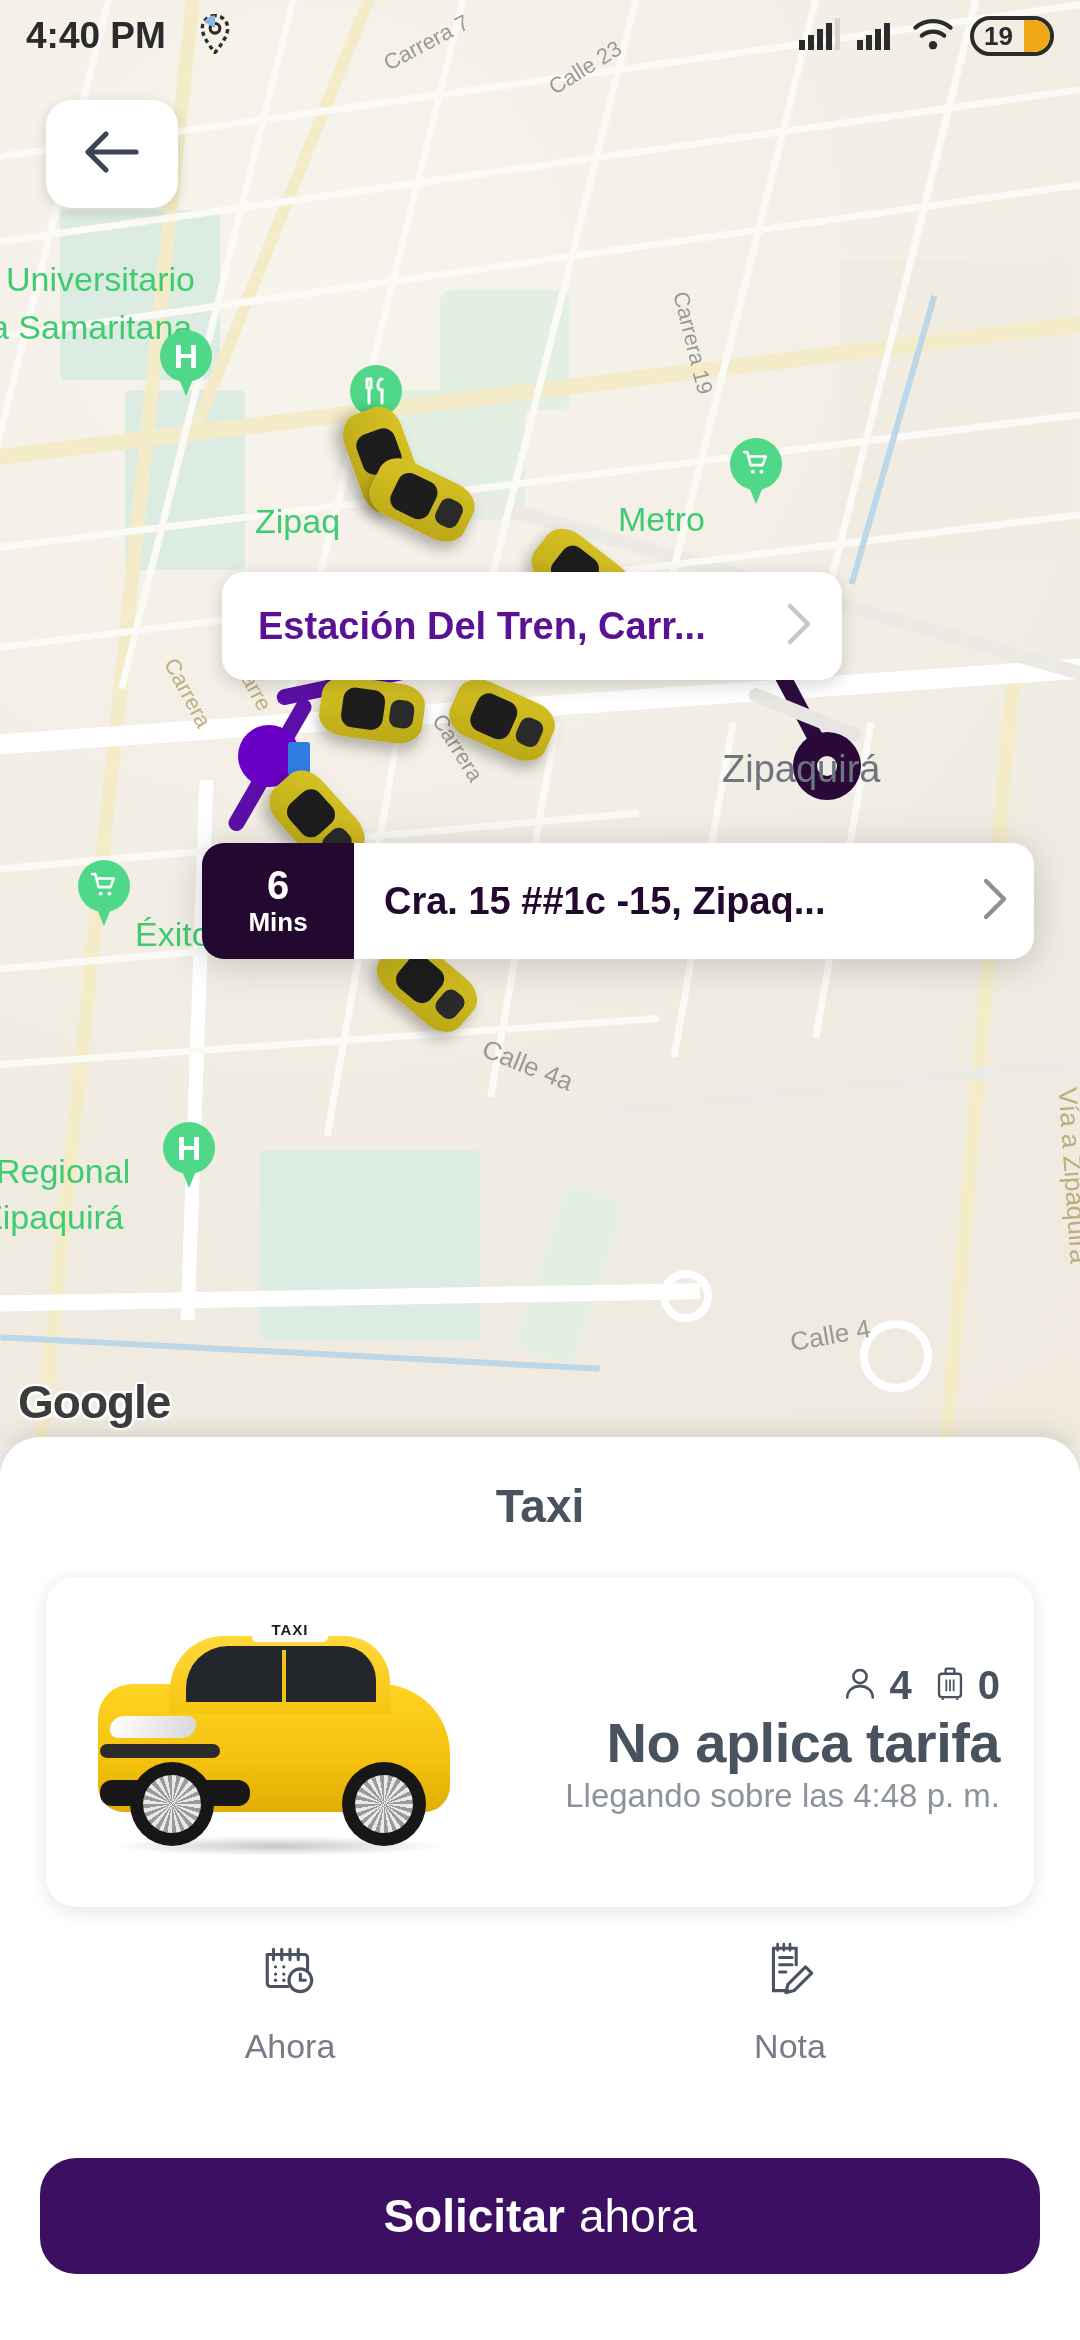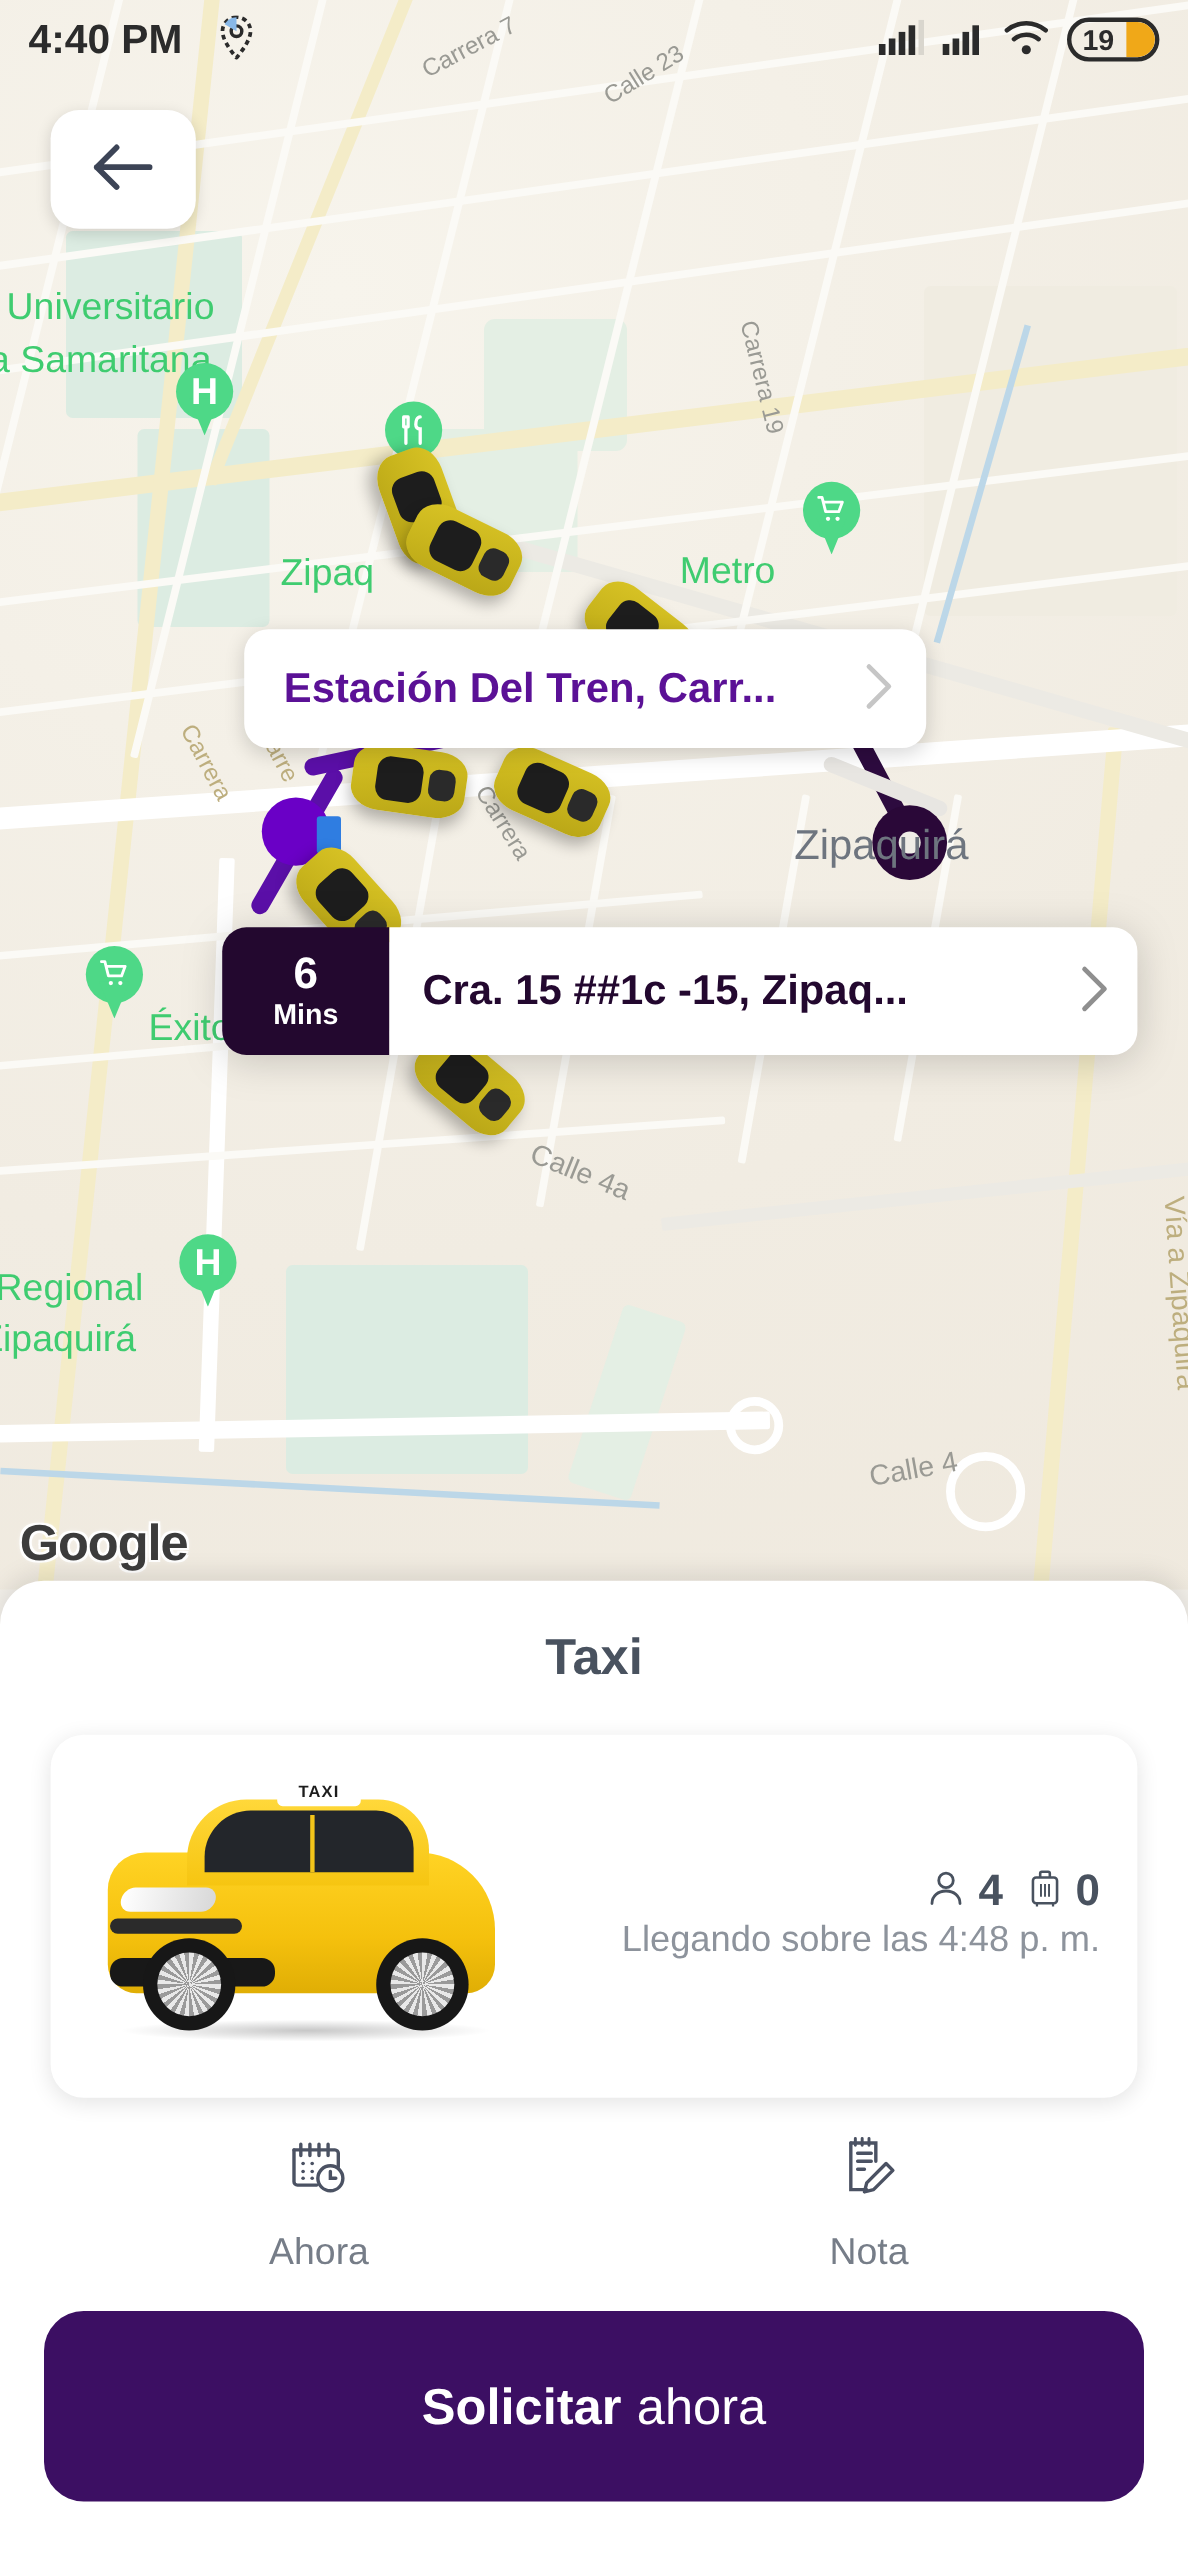--- a/index.html
+++ b/index.html
@@ -212,21 +212,21 @@
 
   #options-row {
     display:flex; margin-top:34px; padding:0 40px;
   }
   .option {
     flex:1; display:flex; flex-direction:column; align-items:center; gap:20px;
   }
   .option .lbl { font-size:34px; color:#767d88; font-weight:300; }
 
   #request-button {
-    position:absolute; left:40px; bottom:66px; width:1000px; height:173px;
+    position:absolute; left:40px; bottom:66px; width:1000px; height:116px;
     background:#3c0f63; border-radius:36px;
     display:flex; align-items:center; justify-content:center;
     color:#fff;
   }
   #request-button .b { font-size:46px; font-weight:bold; }
   #request-button .l { font-size:46px; font-weight:300; margin-left:14px; }
 
   
   .carbody {
     position:absolute; left:24px; top:72px; width:352px; height:128px;
@@ -520,20 +520,21 @@
         <span style="margin-left:10px;">
           <svg width="32" height="38" viewBox="0 0 20 26" fill="none">
             <rect x="2.5" y="6" width="15" height="16" rx="2" stroke="#49525f" stroke-width="1.6"></rect>
             <path d="M7 6V3.5a1 1 0 0 1 1-1h4a1 1 0 0 1 1 1V6" stroke="#49525f" stroke-width="1.6"></path>
             <path d="M7.5 10v8M10 10v8M12.5 10v8" stroke="#49525f" stroke-width="1.2"></path>
             <path d="M5 22v2M15 22v2" stroke="#49525f" stroke-width="1.4"></path>
           </svg>
         </span>
         <span class="num">0</span>
       </div>
+      <div id="fare-text">No aplica tarifa</div>
       <div id="arrival-text">Llegando sobre las 4:48 p. m.</div>
     </div>
   </div>
 
   <div id="options-row">
 
     <div class="option">
       <span>
         <svg width="62" height="62" viewBox="0 0 30 30" fill="none">
           <path d="M4 6.5h18a1.5 1.5 0 0 1 1.5 1.5v6" stroke="#4b5263" stroke-width="1.5" stroke-linecap="round"></path>

